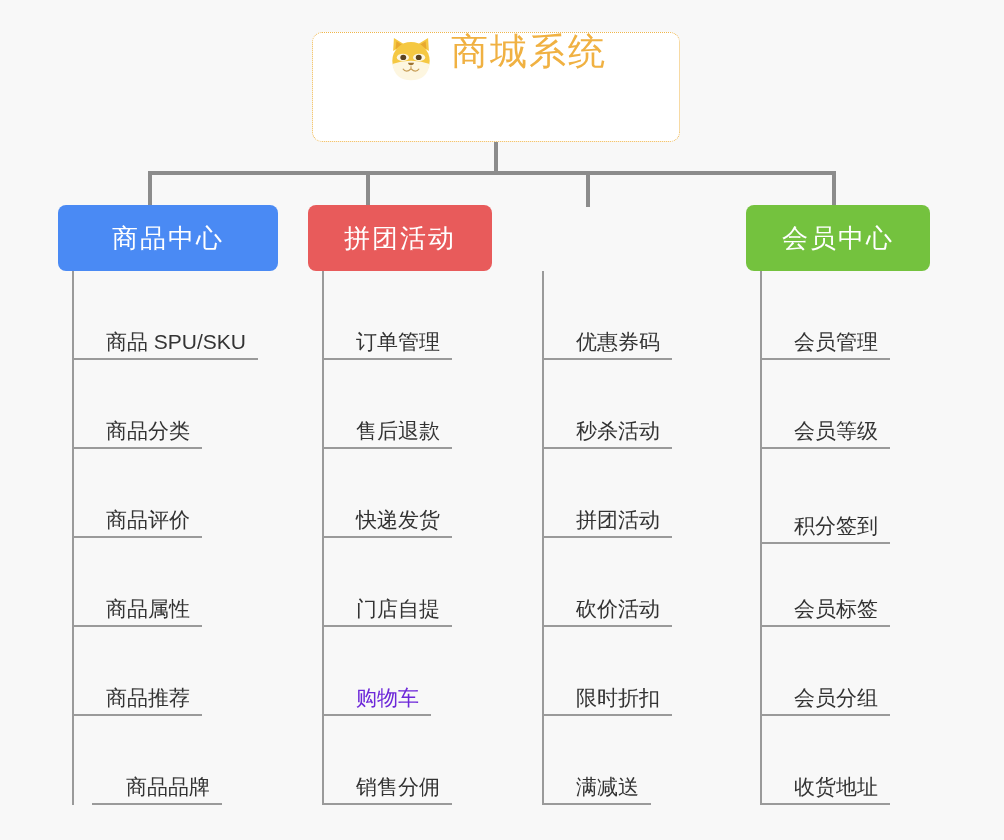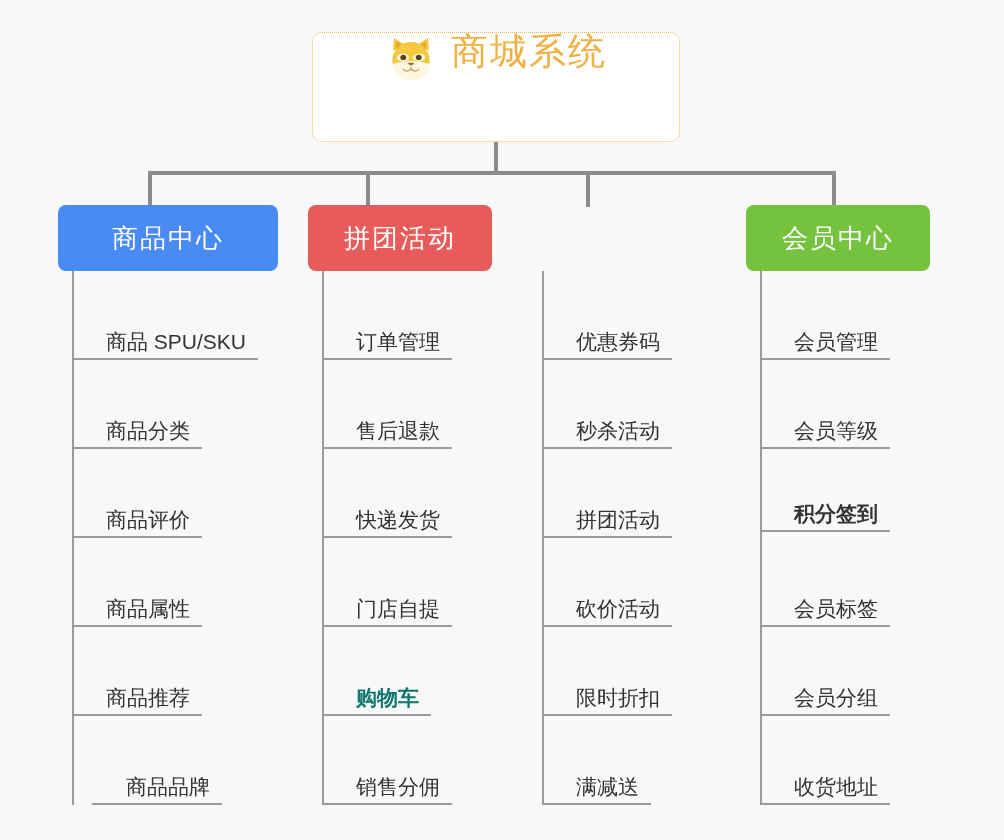--- a/index.html
+++ b/index.html
@@ -204,21 +204,21 @@
       <div class="leaf-item" style="top: 89px;">
         <div class="leaf-underline" style="border-bottom-color: rgb(154, 154, 154);"><span class="leaf-label" style="color: rgb(51, 51, 51);">售后退款</span></div>
       </div>
       <div class="leaf-item" style="top: 178px;">
         <div class="leaf-underline" style="border-bottom-color: rgb(154, 154, 154);"><span class="leaf-label" style="color: rgb(51, 51, 51);">快递发货</span></div>
       </div>
       <div class="leaf-item" style="top: 267px;">
         <div class="leaf-underline" style="border-bottom-color: rgb(154, 154, 154);"><span class="leaf-label" style="color: rgb(51, 51, 51);">门店自提</span></div>
       </div>
       <div class="leaf-item" style="top: 356px;">
-        <div class="leaf-underline" style="border-bottom-color: rgb(154, 154, 154);"><span class="leaf-label" style="color: #0f766e; font-weight: bold;">购物车</span></div>
+        <div class="leaf-underline" style="border-bottom-color: rgb(154, 154, 154);"><span class="leaf-label" style="color: #6d28d9;">购物车</span></div>
       </div>
       <div class="leaf-item" style="top: 445px;">
         <div class="leaf-underline" style="border-bottom-color: rgb(154, 154, 154);"><span class="leaf-label" style="color: rgb(51, 51, 51);">销售分佣</span></div>
       </div>
     </div>
   <div class="leaf-column" style="left:542px;">
       <div class="trunk" style="height: 534px; background: rgb(154, 154, 154);"></div>
       <div class="leaf-item" style="top: 0px;">
         <div class="leaf-underline" style="border-bottom-color: rgb(154, 154, 154);"><span class="leaf-label" style="color: rgb(51, 51, 51);">优惠券码</span></div>
       </div>
@@ -239,21 +239,21 @@
       </div>
     </div>
   <div class="leaf-column" style="left:760px;">
       <div class="trunk" style="height: 534px; background: rgb(154, 154, 154);"></div>
       <div class="leaf-item" style="top: 0px;">
         <div class="leaf-underline" style="border-bottom-color: rgb(154, 154, 154);"><span class="leaf-label" style="color: rgb(51, 51, 51);">会员管理</span></div>
       </div>
       <div class="leaf-item" style="top: 89px;">
         <div class="leaf-underline" style="border-bottom-color: rgb(154, 154, 154);"><span class="leaf-label" style="color: rgb(51, 51, 51);">会员等级</span></div>
       </div>
-      <div class="leaf-item" style="top: 172px; font-weight: bold;">
+      <div class="leaf-item" style="top: 184px;">
         <div class="leaf-underline" style="border-bottom-color: rgb(154, 154, 154);"><span class="leaf-label" style="color: rgb(51, 51, 51);">积分签到</span></div>
       </div>
       <div class="leaf-item" style="top: 267px;">
         <div class="leaf-underline" style="border-bottom-color: rgb(154, 154, 154);"><span class="leaf-label" style="color: rgb(51, 51, 51);">会员标签</span></div>
       </div>
       <div class="leaf-item" style="top: 356px;">
         <div class="leaf-underline" style="border-bottom-color: rgb(154, 154, 154);"><span class="leaf-label" style="color: rgb(51, 51, 51);">会员分组</span></div>
       </div>
       <div class="leaf-item" style="top: 445px;">
         <div class="leaf-underline" style="border-bottom-color: rgb(154, 154, 154);"><span class="leaf-label" style="color: rgb(51, 51, 51);">收货地址</span></div>

